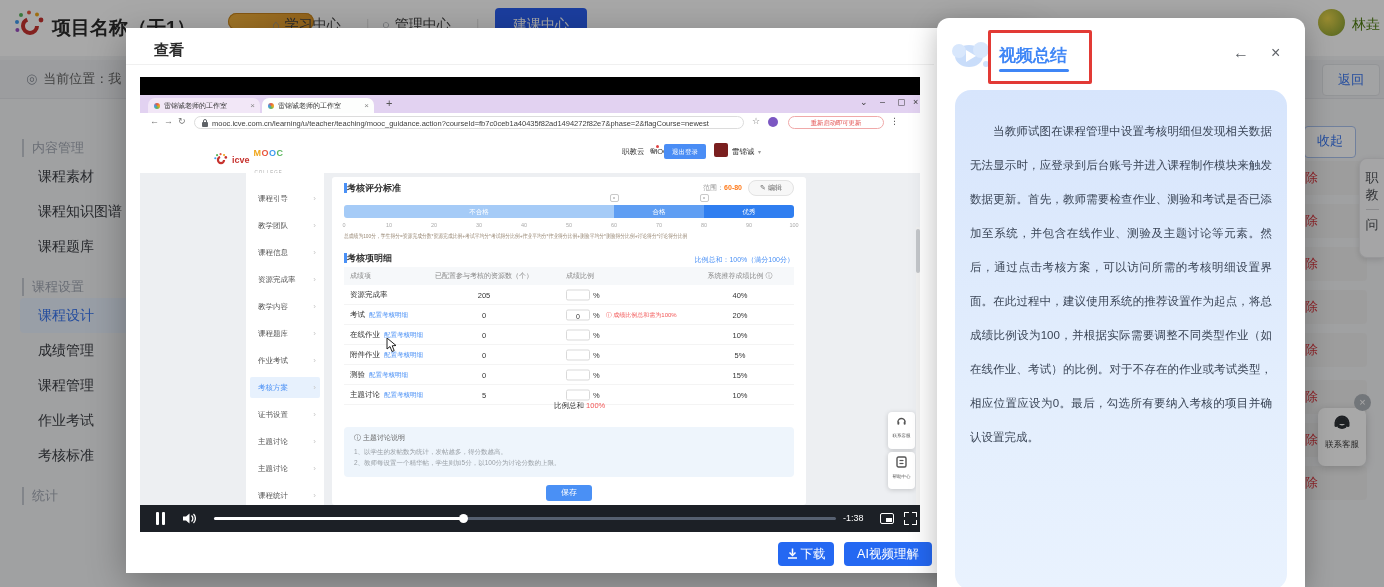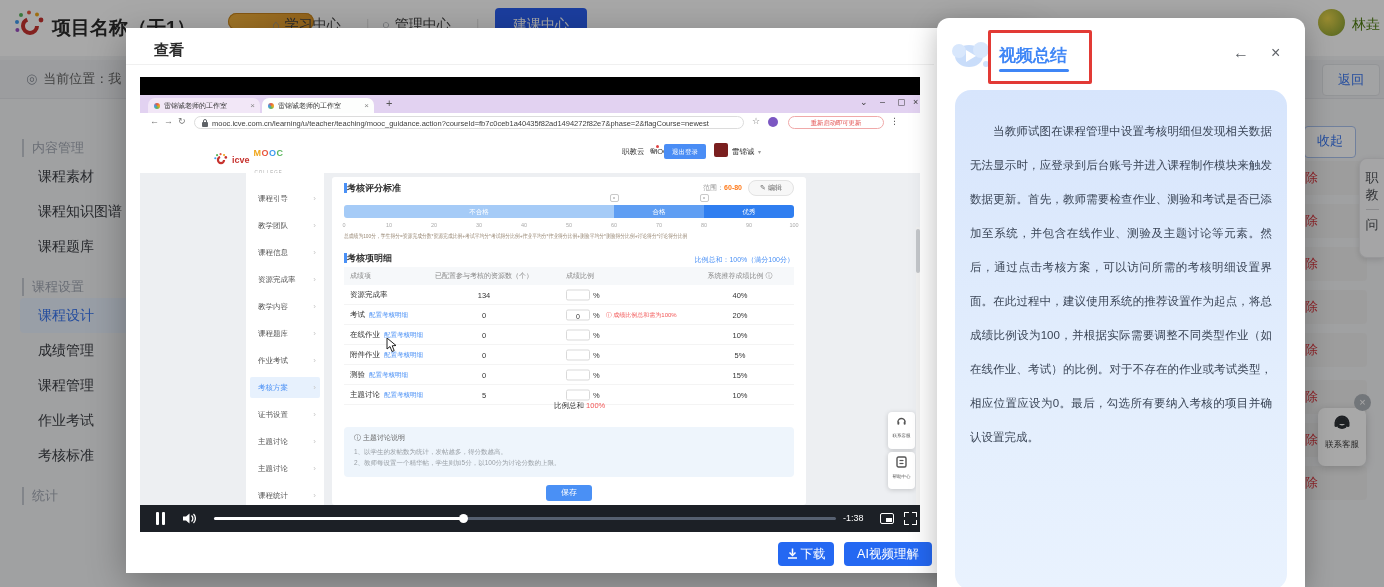--- a/index.html
+++ b/index.html
@@ -362,21 +362,21 @@
             <div id="iv-table">
               <div id="iv-thead">
                   <div class="ivc1">成绩项</div>
                   <div class="ivc2">已配置参与考核的资源数（个）</div>
                   <div class="ivc3">成绩比例</div>
                   <div class="ivc4">系统推荐成绩比例 ⓘ</div>
                 </div>
               <div id="iv-tbody">
                   <div class="ivrow">
                     <div class="ivc1"><span>资源完成率</span></div>
-                    <div class="ivc2">134</div>
+                    <div class="ivc2">205</div>
                     <div class="ivc3">
                       <span class="ratio-input"></span>
                       <span>%</span>
                     </div>
                     <div class="ivc4">40%</div>
                   </div>
                   <div class="ivrow">
                     <div class="ivc1"><span>考试</span><span class="cfg">配置考核明细</span></div>
                     <div class="ivc2">0</div>
                     <div class="ivc3">

